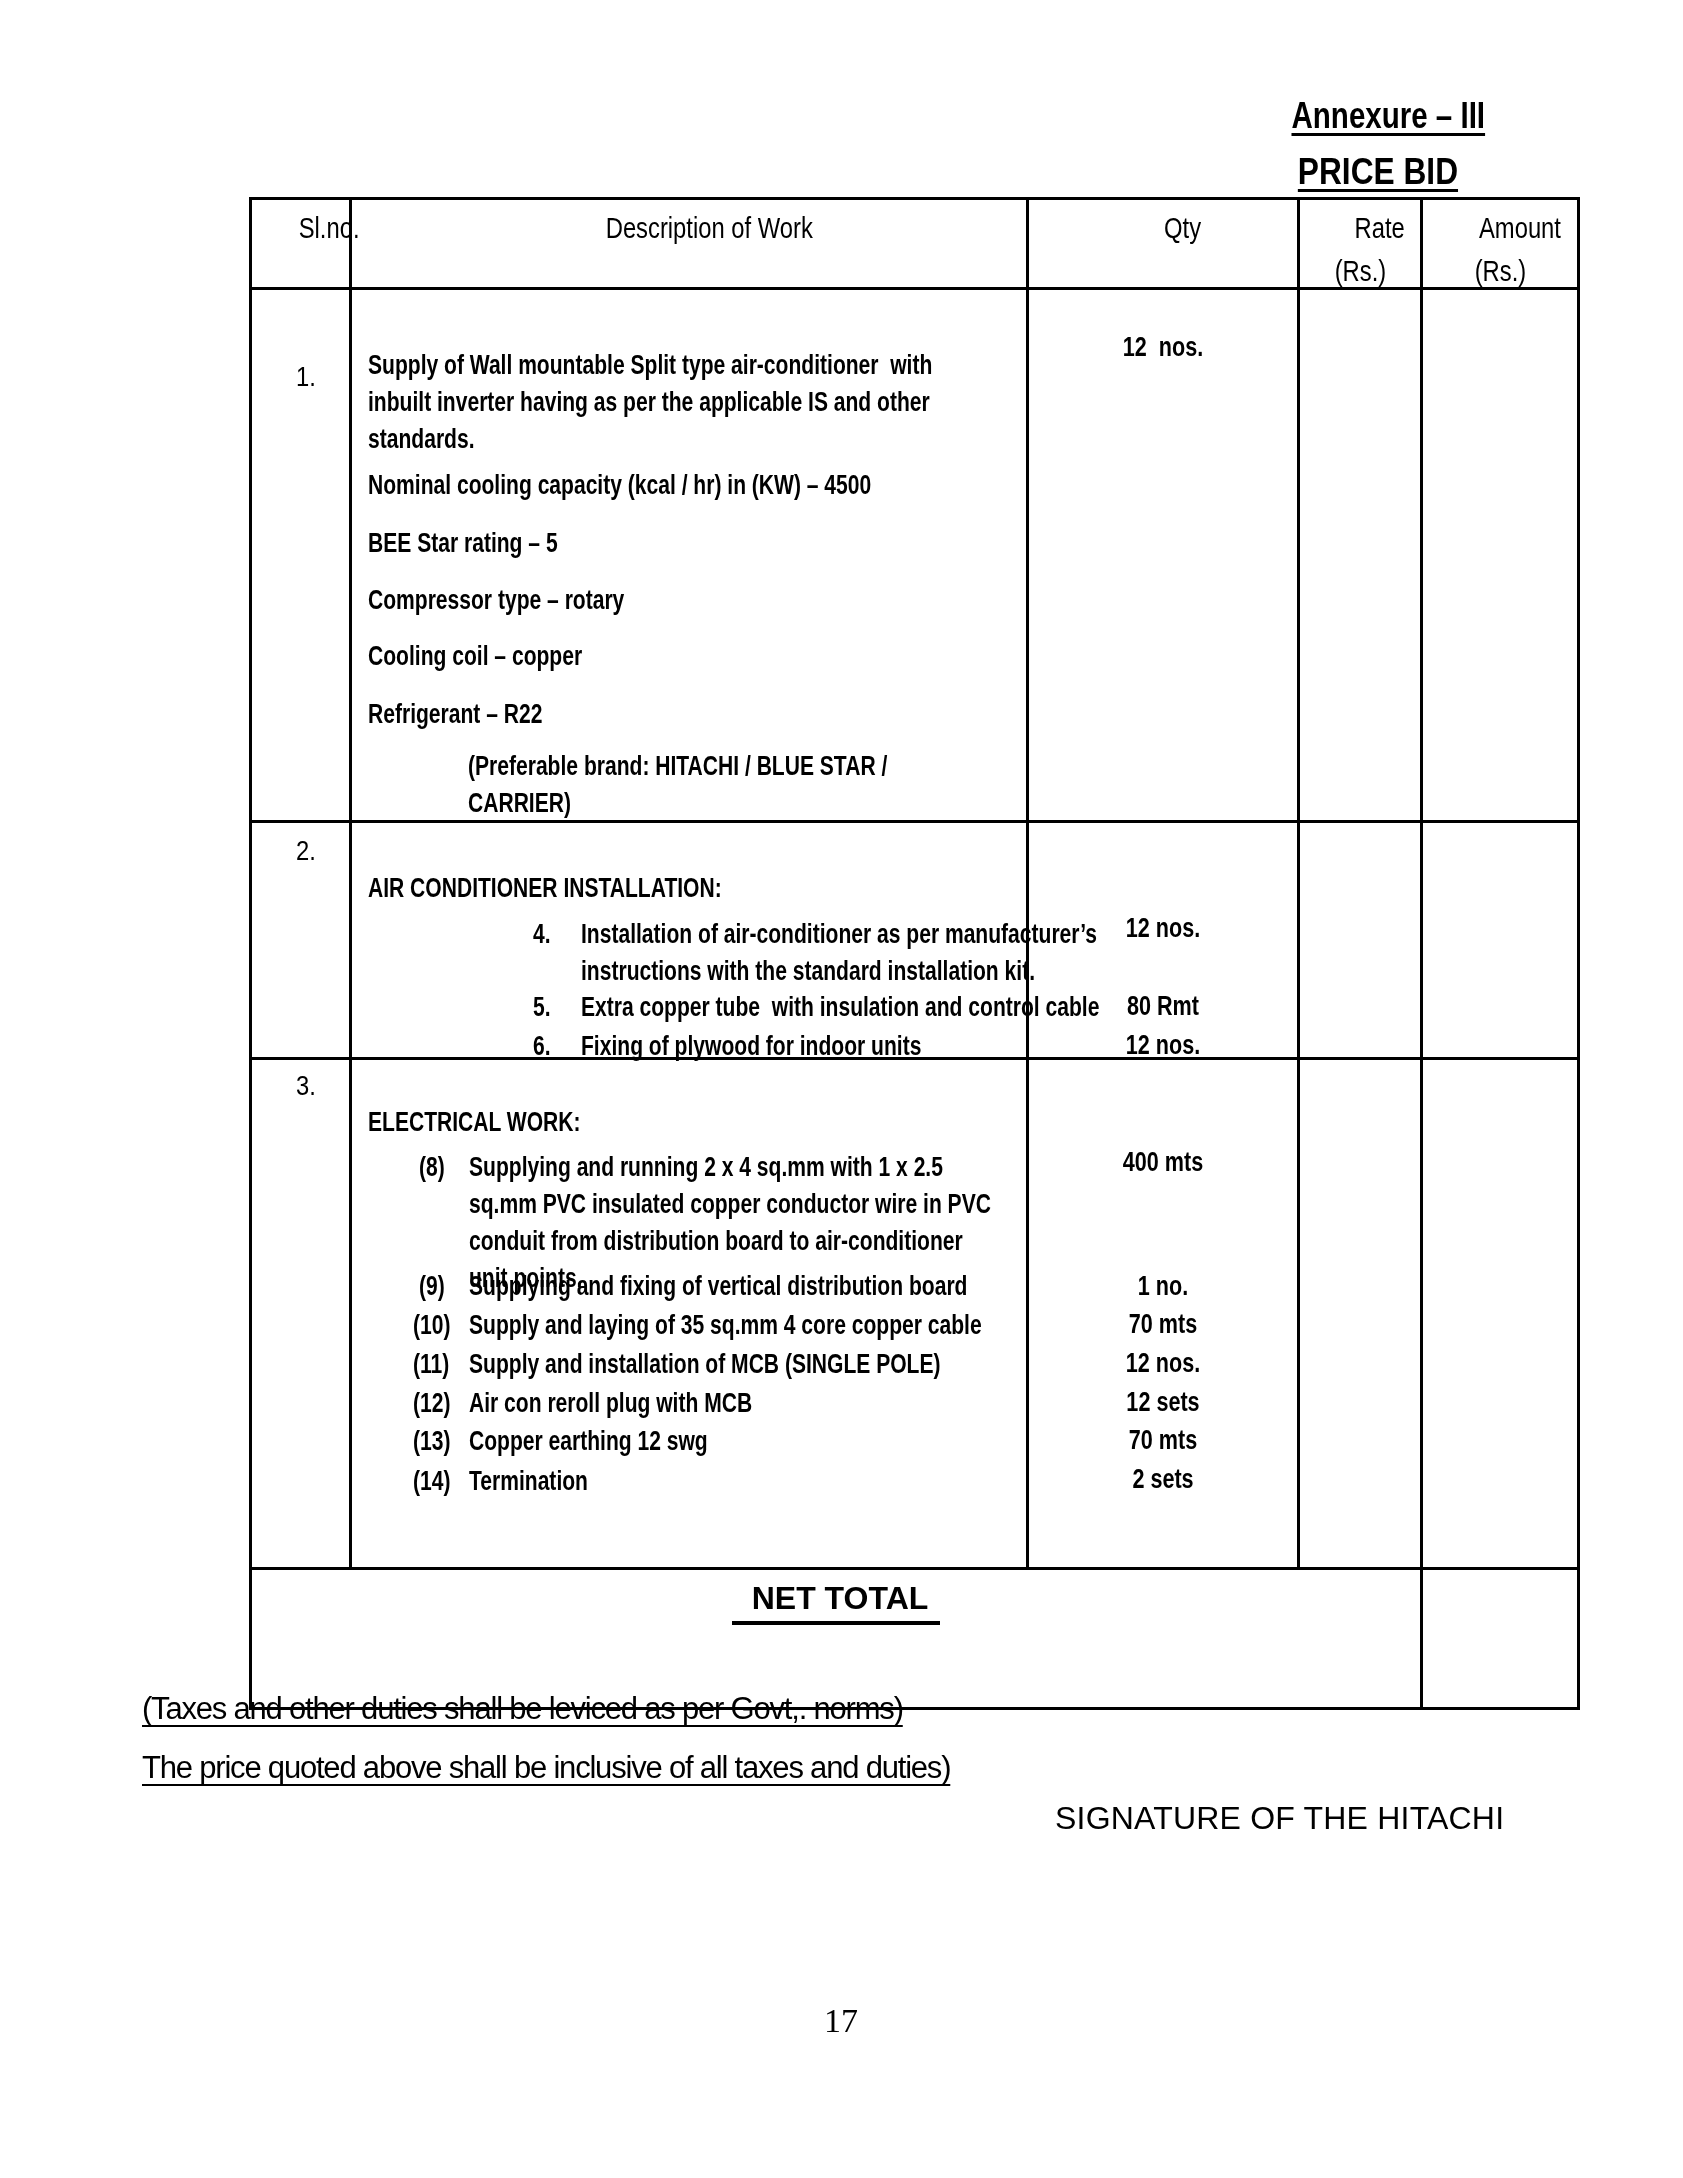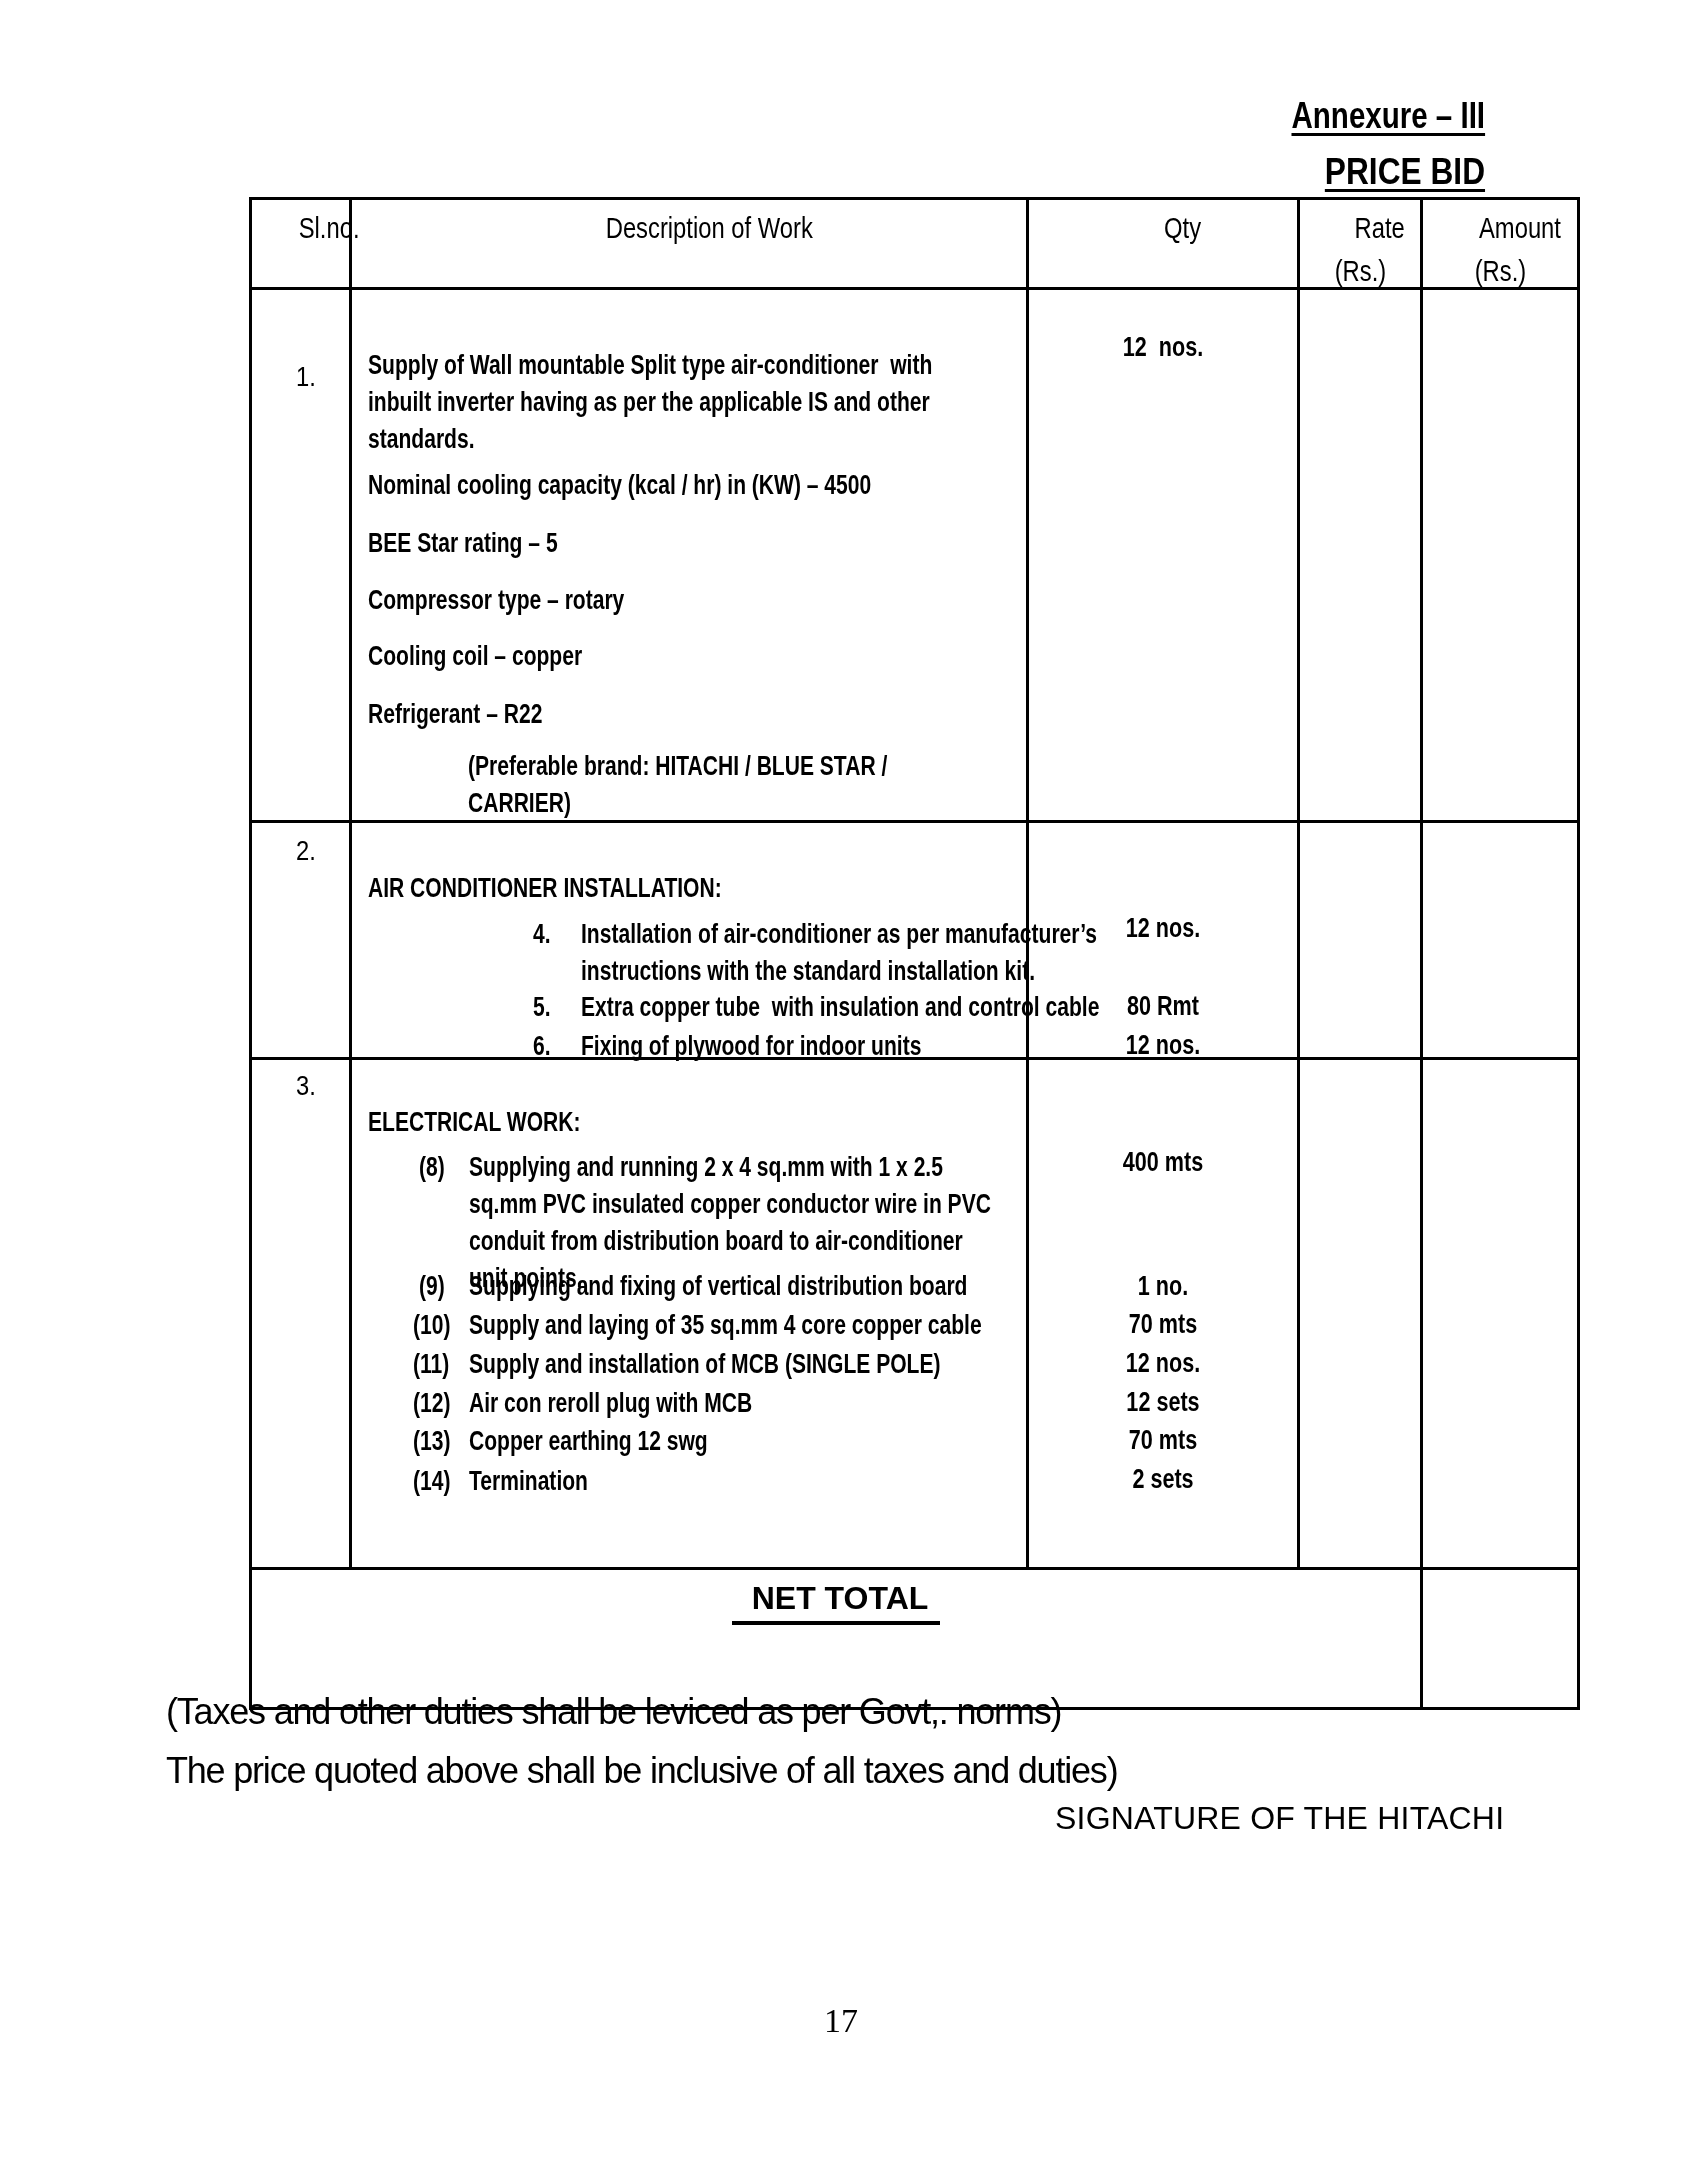--- a/index.html
+++ b/index.html
@@ -1,20 +1,20 @@
 <!DOCTYPE html>
 <html><head>
 <meta charset="utf-8">
 <style>
   html,body{margin:0;padding:0;background:#ffffff;}
   body{width:1683px;height:2178px;position:relative;font-family:"Liberation Sans","DejaVu Sans",sans-serif;color:#000;}
   .page{position:absolute;inset:0;background:#fff;}
 
   
-  .titleblock{position:absolute;top:95px;right:198px;text-align:right;}
+  .titleblock{position:absolute;top:95px;right:198px;text-align:center;}
   .t1{font-size:36px;font-weight:bold;text-decoration:underline;text-decoration-thickness:3px;text-underline-offset:5px;display:inline-block;transform:scaleX(0.82);transform-origin:100% 0;}
   .t2{margin-top:14px;font-size:36px;font-weight:bold;text-decoration:underline;text-decoration-thickness:3px;text-underline-offset:5px;display:inline-block;transform:scaleX(0.88);transform-origin:100% 0;}
 
   
   table.bid{position:absolute;left:249px;top:197px;width:1329px;border-collapse:collapse;table-layout:fixed;}
   table.bid td{border:3px solid #000;padding:0;vertical-align:top;position:relative;}
 
   .hcell{text-align:center;font-size:29px;}
   .hline1{position:absolute;top:12px;left:0;right:0;text-align:center;padding-left:40px;}
   .hline2{position:absolute;top:55px;left:0;right:0;text-align:center;}
@@ -22,21 +22,21 @@
 
   .slnum{position:absolute;left:44px;font-size:28px;transform:scaleX(0.85);transform-origin:0 0;white-space:pre;}
 
   .b{font-weight:bold;font-size:27px;line-height:37px;white-space:pre;transform:scaleX(0.78);transform-origin:0 0;position:absolute;}
   .qtyval{position:absolute;left:0;right:0;text-align:center;font-weight:bold;font-size:27px;white-space:pre;transform:scaleX(0.80);transform-origin:50% 0;}
 
   .nettotal-cell{text-align:center;}
   .nettotal{display:inline-block;margin-top:10px;font-size:32px;font-weight:bold;border-bottom:4px solid #000;padding:0 12px 4px 20px;white-space:pre;}
 
   
-  .note{position:absolute;left:142px;font-size:36px;letter-spacing:-1.2px;text-decoration-thickness:2px;text-underline-offset:6px;white-space:pre;margin-left:24px;}
+  .note{position:absolute;left:142px;font-size:31px;letter-spacing:-1.2px;text-decoration:underline;text-decoration-thickness:2px;text-underline-offset:6px;white-space:pre;}
   .signature{position:absolute;left:1055px;top:1800px;font-size:32px;letter-spacing:0.2px;white-space:pre;}
   .pagenum{position:absolute;left:824px;top:2002px;font-size:34px;font-family:"Liberation Serif","DejaVu Serif",serif;}
 </style>
 </head>
 <body>
 
 <div class="page">
 
   <div class="titleblock">
     <div><span class="t1">Annexure – III</span></div>

